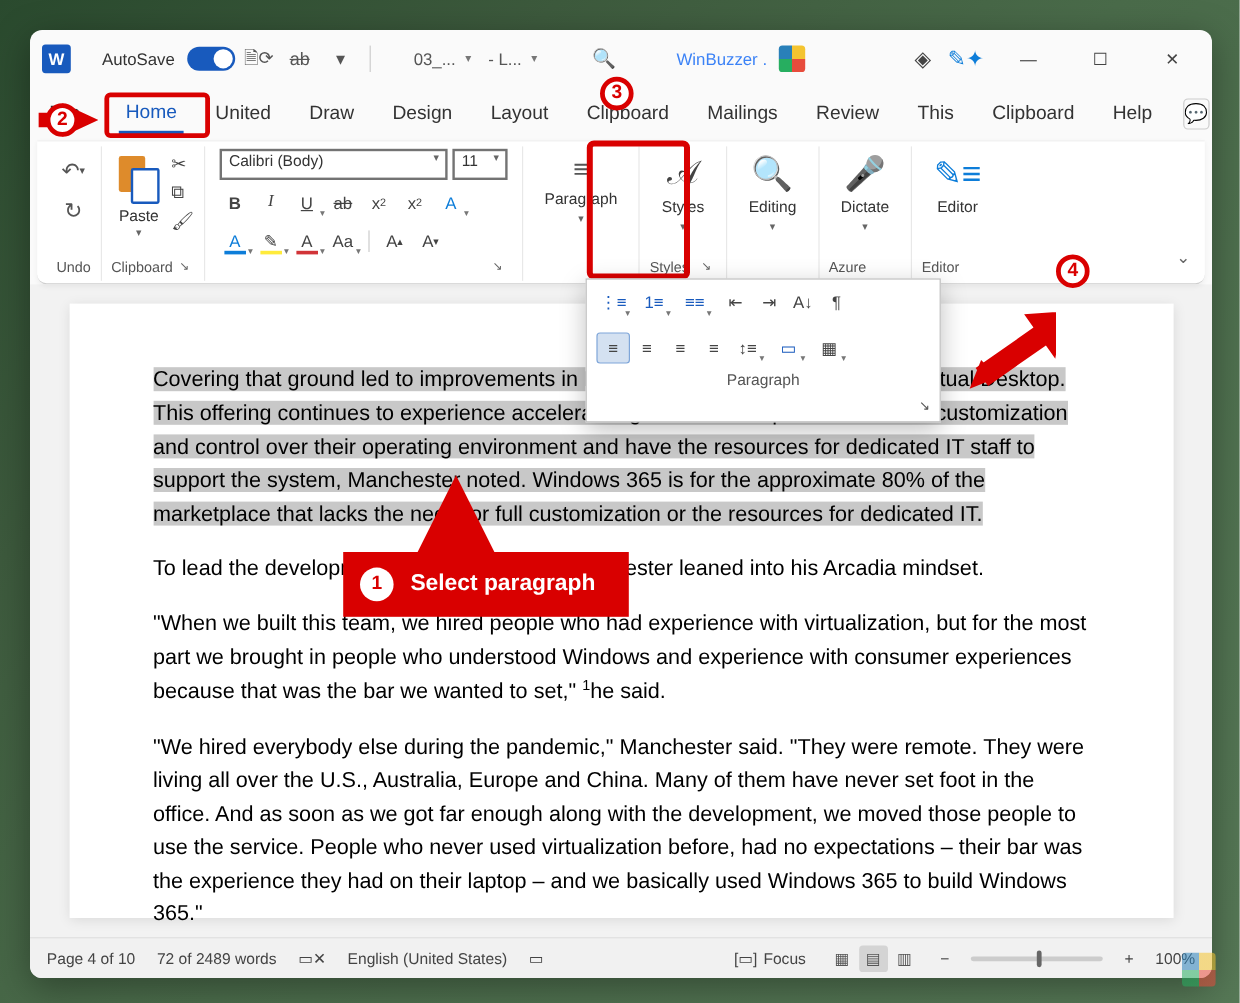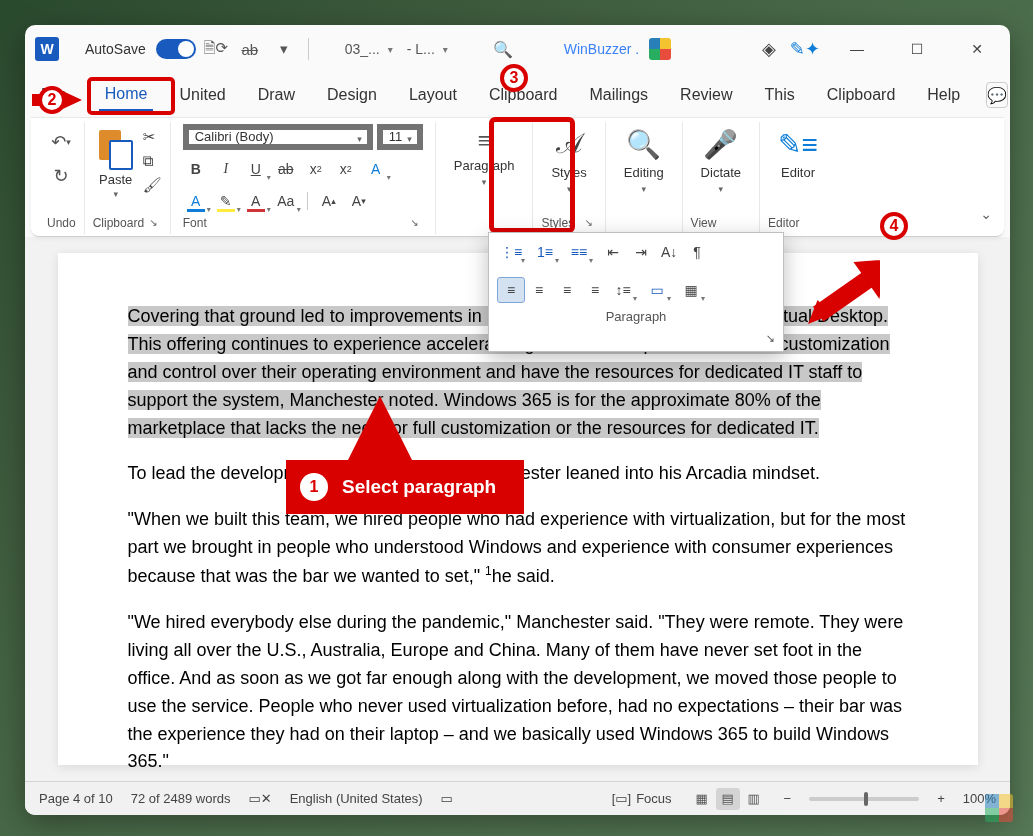--- a/index.html
+++ b/index.html
@@ -138,22 +138,22 @@
   content:""; position:absolute; right:0; bottom:0; width:20px; height:26px;
   background:#fff; border:2px solid #185abd; border-radius:2px;
 }
 .paste-label{font-size:13px;color:#333;}
 .clip-mini { display:flex; flex-direction:column; gap:6px; padding-top:4px;}
 .clip-mini span{ font-size:15px; color:#444;}
 
 .font-body { display:flex; flex-direction:column; gap:6px;}
 .font-row { display:flex; gap:4px; align-items:center;}
 .font-select {
-  height:26px; border:6px solid #737373; background:#fff;
-  font-size:13px; padding:0 20px 0 6px; position:relative; display:flex; align-items:flex-end;
+  height:26px; border:2px solid #737373; background:#fff;
+  font-size:13px; padding:0 20px 0 6px; position:relative; display:flex; align-items:flex-start;
   color:#333;
 }
 .font-name { width:190px;}
 .font-size { width:46px;}
 .fcaret{position:absolute; right:5px; font-size:9px; color:#666;}
 .fbtn { width:26px; height:26px; display:flex;align-items:center;justify-content:center; color:#444; font-size:14px; position:relative;}
 .fbtn.bold{font-weight:bold;}
 .fbtn.italic{font-style:italic; font-family:serif;}
 .fbtn.under{text-decoration:underline;}
 .fbtn.strike{text-decoration:line-through;}
@@ -410,21 +410,20 @@
           <div class="font-row">
             <div class="fbtn" style="color:#0d7dd9">A<span class="mini-caret">▾</span><div class="color-bar cb-blue"></div></div>
             <div class="fbtn">✎<span class="mini-caret">▾</span><div class="color-bar cb-yellow"></div></div>
             <div class="fbtn">A<span class="mini-caret">▾</span><div class="color-bar cb-red"></div></div>
             <div class="fbtn">Aa<span class="mini-caret">▾</span></div>
             <div class="sep" style="height:18px"></div>
             <div class="fbtn">A<sup style="font-size:9px">▴</sup></div>
             <div class="fbtn">A<sup style="font-size:9px">▾</sup></div>
           </div>
         </div>
-        <div class="group-label">Font</div>
         <span class="dialog-launcher">↘</span>
       </div>
     </div>
 
     <div class="group">
       <div class="grp-wrap" style="align-items:center">
         <div class="big-btn">
           <span class="big-ico" style="color:#555; font-size:22px">≡</span>
           <span class="lbl">Paragraph</span>
           <span style="font-size:9px;color:#666;">▾</span>
@@ -454,21 +453,21 @@
       </div>
     </div>
 
     <div class="group">
       <div class="grp-wrap">
         <div class="big-btn">
           <span class="big-ico mic-ico">🎤</span>
           <span class="lbl">Dictate</span>
           <span style="font-size:9px;color:#666;">▾</span>
         </div>
-        <div class="group-label">View</div>
+        <div class="group-label">Azure</div>
       </div>
     </div>
 
     <div class="group" style="border-right:none">
       <div class="grp-wrap">
         <div class="big-btn">
           <span class="big-ico editor-ico">✎≡</span>
           <span class="lbl">Editor</span>
         </div>
         <div class="group-label">Editor</div>

